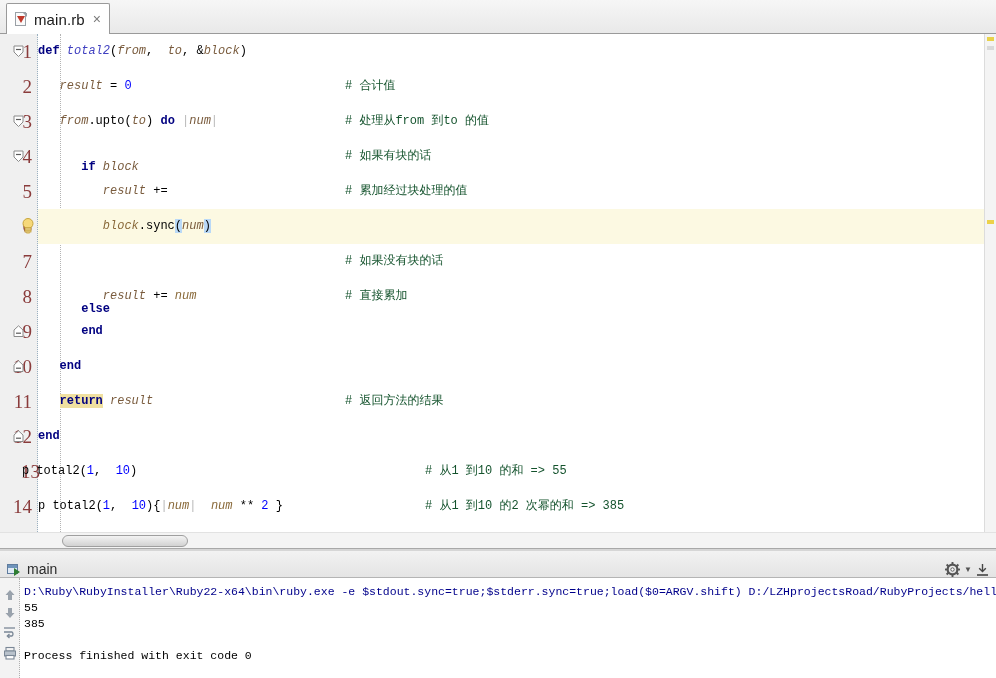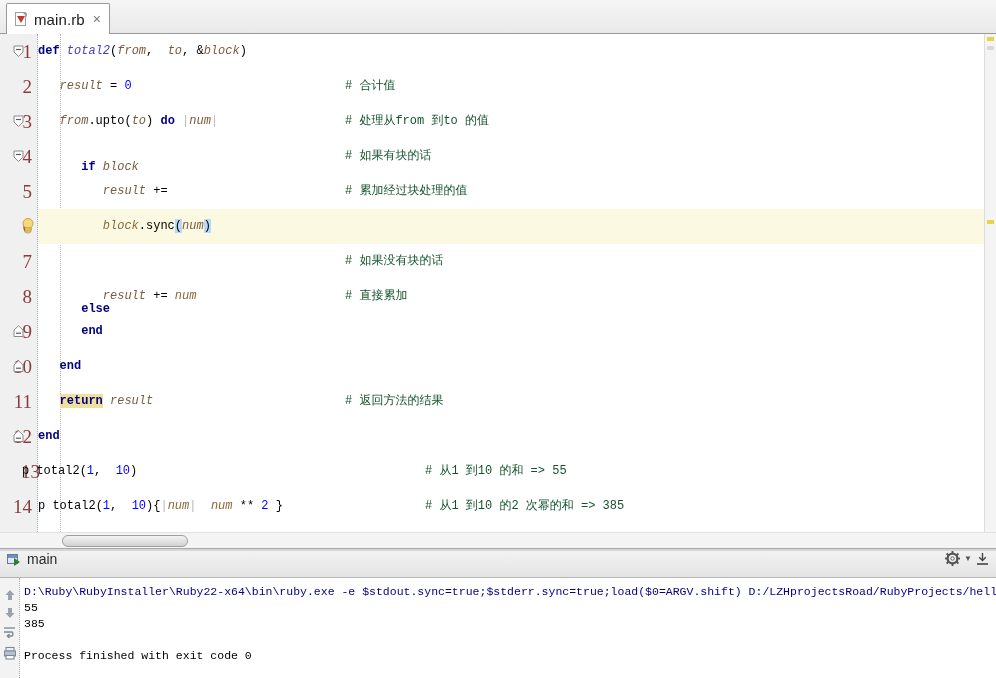--- a/index.html
+++ b/index.html
@@ -225,21 +225,21 @@
     box-sizing: border-box;
   }
   .runhdr {
     position: absolute;
     left: 0; top: 551px;
     width: 996px; height: 27px;
     background: linear-gradient(#f2f2f2, #e4e4e4);
     border-bottom: 1px solid #b4b4b4;
     box-sizing: border-box;
     display: flex;
-    align-items: flex-start;
+    align-items: flex-end;
   }
   .runhdr .runtab {
     display: flex;
     align-items: center;
     gap: 6px;
     padding-left: 7px;
   }
   .runhdr .runlabel {
     font-size: 14px;
     color: #2b2b2b;

